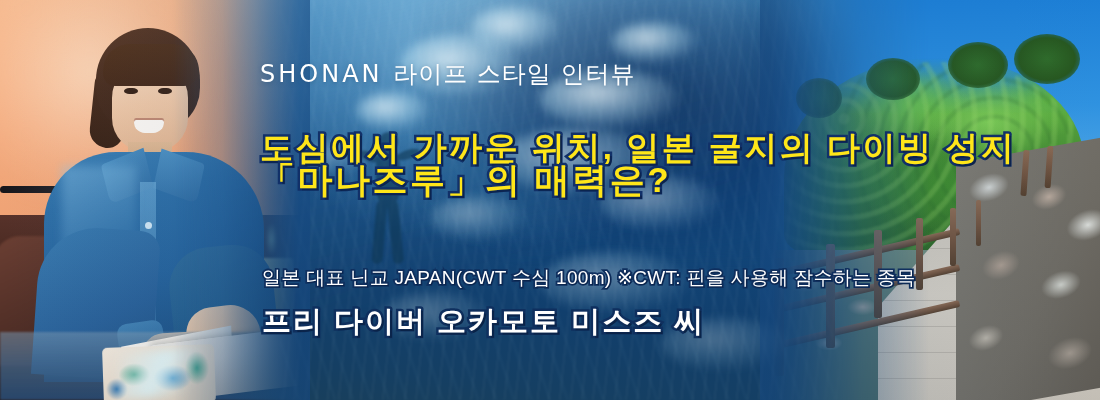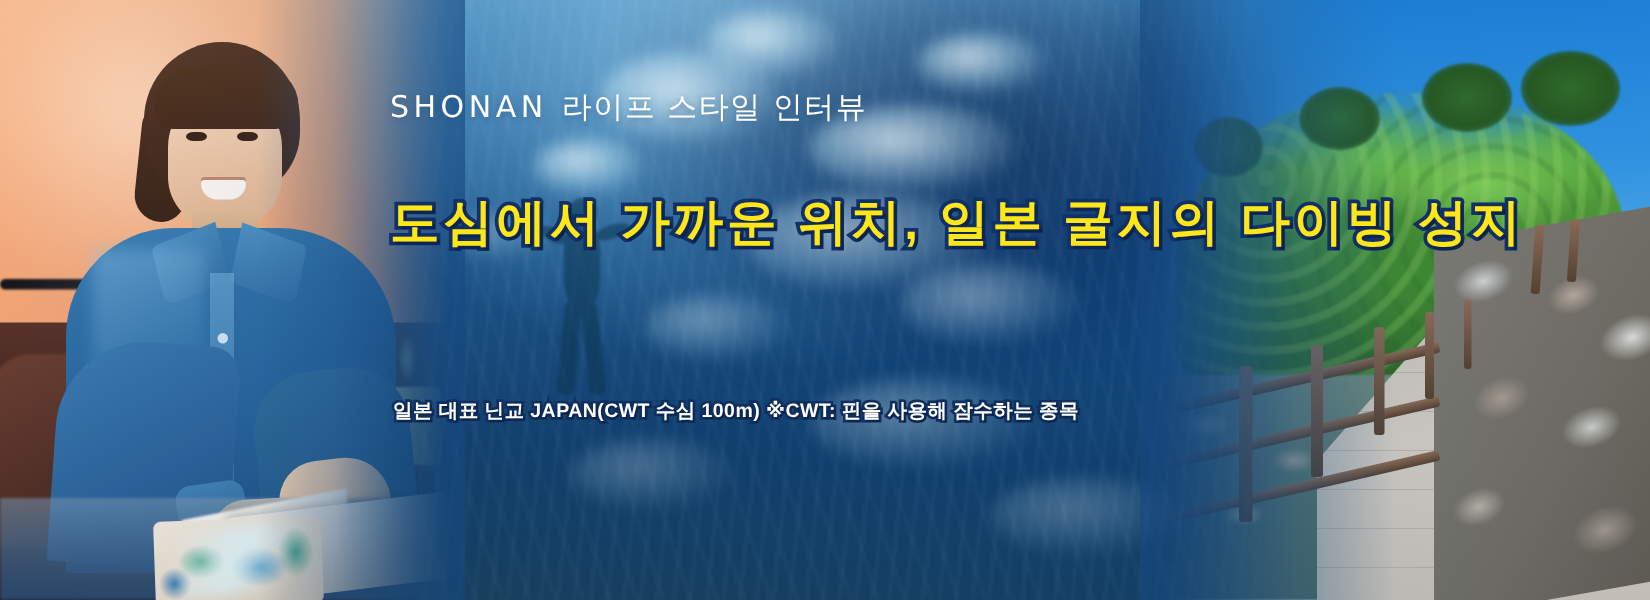--- a/index.html
+++ b/index.html
@@ -378,21 +378,21 @@
 
   
   .copy {
     position: absolute;
     left: 256px; top: 0;
     width: 740px; height: 400px;
   }
   .kicker {
     position: absolute;
     left: 4px; top: 58px;
-    font-size: 20px;
+    font-size: 24px;
     letter-spacing: 3px;
     color: #ffffff;
     font-family: "DejaVu Sans", sans-serif;
     font-weight: 400;
     text-shadow: 0 1px 4px rgba(40,80,120,0.55);
     white-space: nowrap;
   }
   .kicker .kr { letter-spacing: 1px; }
 
   .headline {
@@ -420,23 +420,23 @@
     font-size: 25px;
     letter-spacing: 1.5px;
     white-space: nowrap;
     -webkit-text-stroke: 4.5px #10305f;
     paint-order: stroke fill;
     text-shadow: 0 0 2px #10305f, 1px 2px 0 rgba(6,22,48,0.5);
   }
   .sub2 {
     position: absolute;
     left: 6px; top: 265px;
-    font-weight: bold;
+    font-weight: normal;
     color: #ffffff;
-    font-size: 13px;
+    font-size: 19px;
     letter-spacing: 0.3px;
     white-space: nowrap;
     -webkit-text-stroke: 3.6px #10305f;
     paint-order: stroke fill;
     text-shadow: 0 0 2px #10305f, 1px 1px 0 rgba(6,22,48,0.5);
     text-align: right;
   }
   .sub3 {
     position: absolute;
     left: 6px; top: 302px;
@@ -551,17 +551,19 @@
     <div class="pr-rail" style="left:206px;top:200px;width:5px;height:46px;"></div>
     <div class="pr-rail" style="left:252px;top:150px;width:6px;height:46px;transform:rotate(4deg);"></div>
     <div class="pr-rail" style="left:276px;top:146px;width:6px;height:42px;transform:rotate(4deg);"></div>
   </div>
   <div class="cast-right"></div>
 
   <div class="copy">
     <div class="kicker"><span>SHONAN</span> <span class="kr">라이프 스타일 인터뷰</span></div>
 
     <div class="headline l1">도심에서  가까운  위치,  일본  굴지의  다이빙  성지</div>
+    <div class="headline l2">「마나즈루」의  매력은?</div>
 
     <div class="sub2">일본 대표 닌교 JAPAN(CWT 수심 100m) ※CWT: 핀을 사용해 잠수하는 종목</div>
+    <div class="sub3">프리 다이버 오카모토 미스즈 씨</div>
   </div>
 
 </div>
 
 </body></html>

